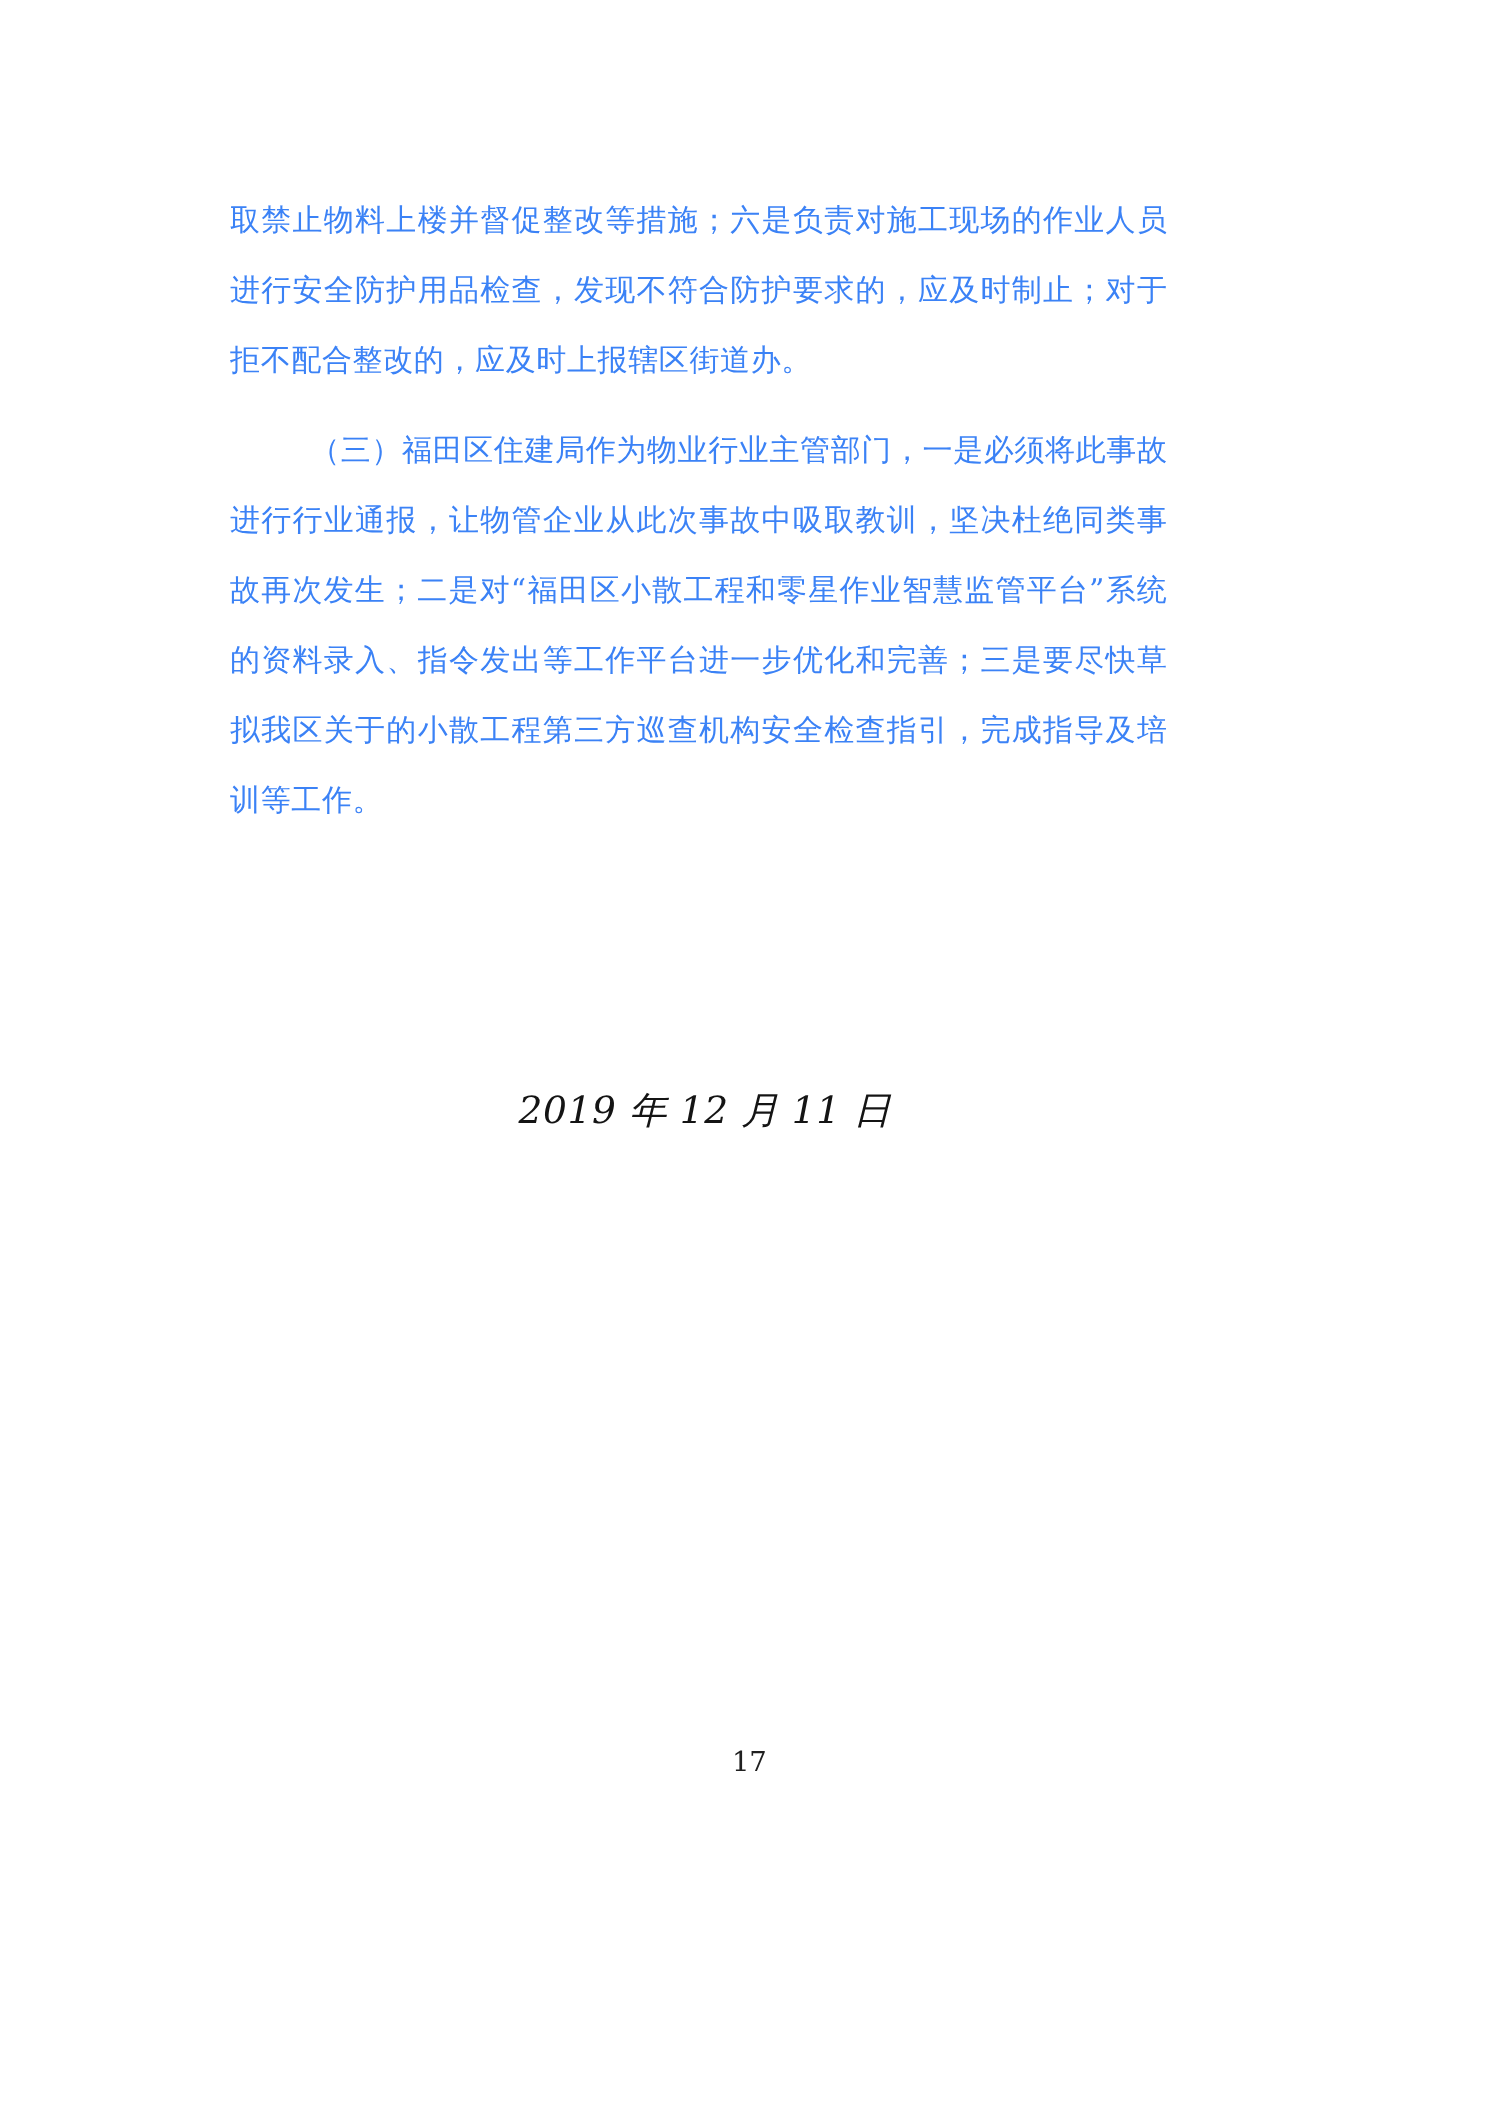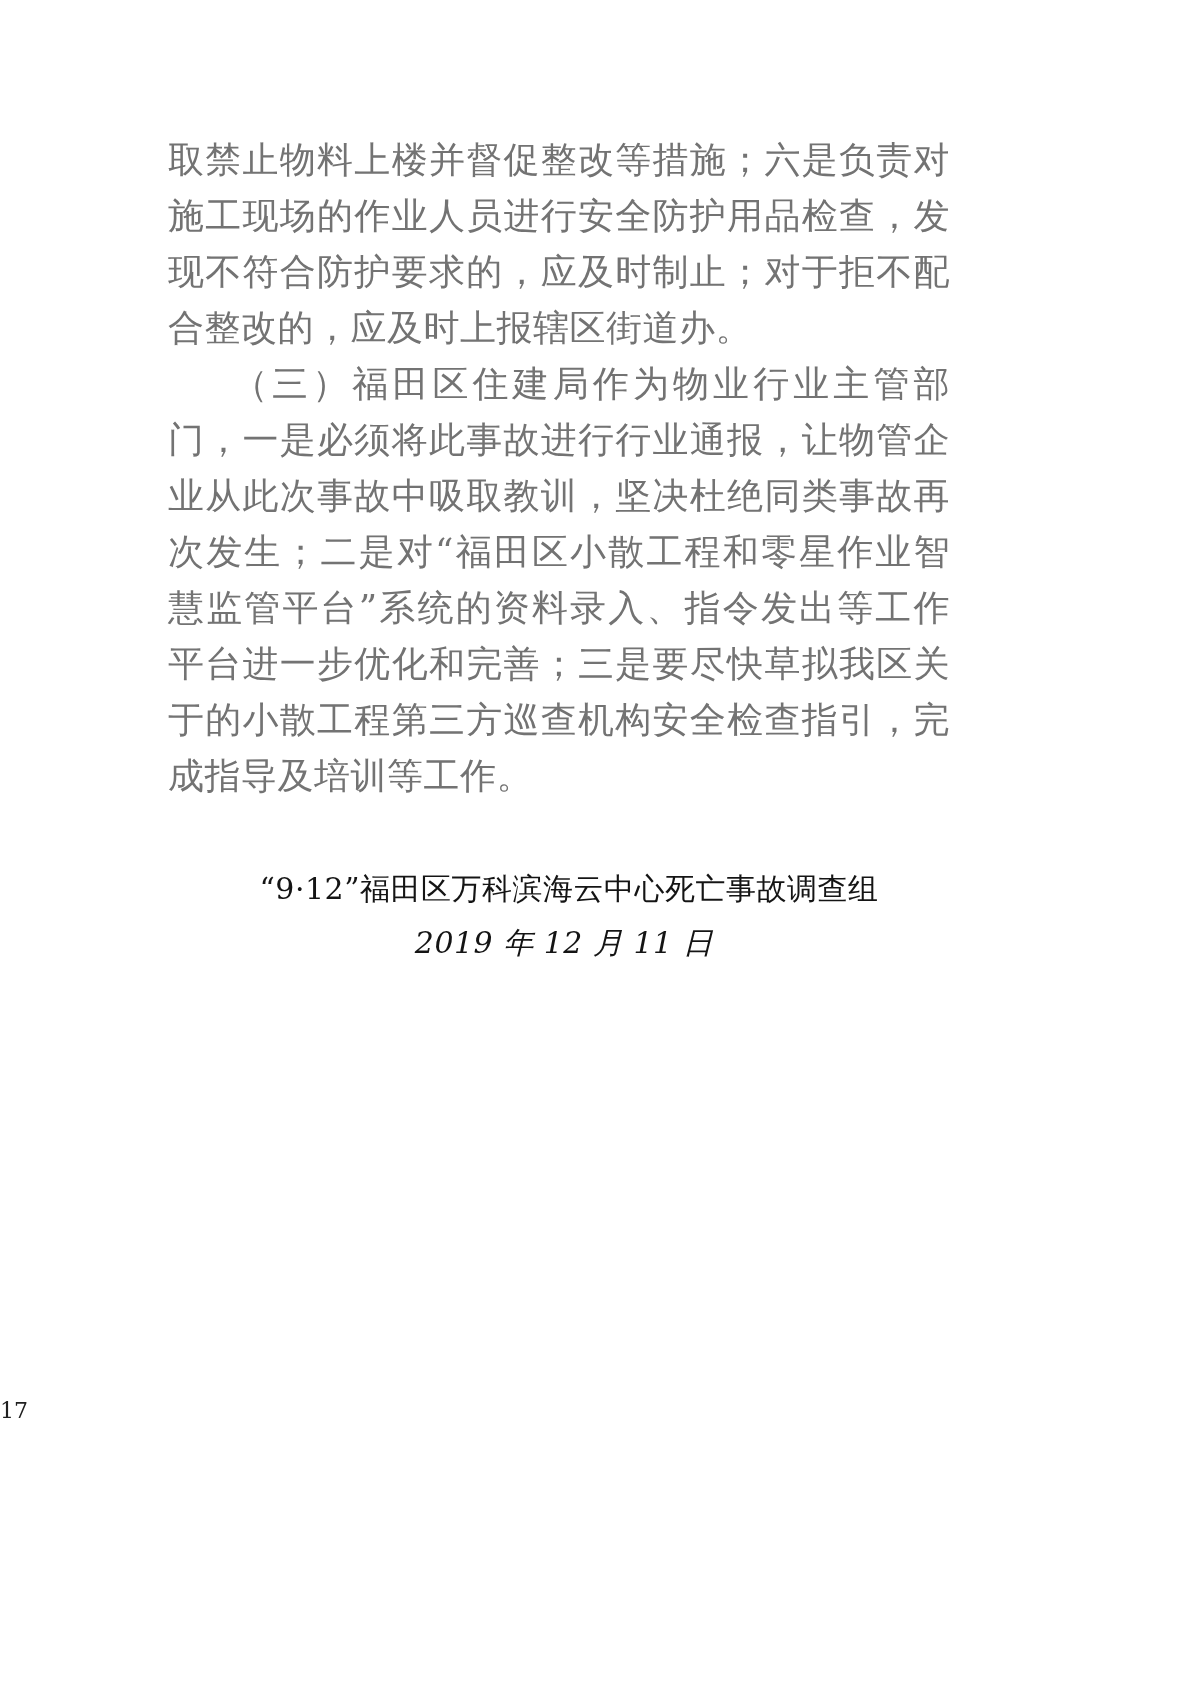--- a/index.html
+++ b/index.html
@@ -23,27 +23,27 @@
     background: #ffffff;
     overflow: hidden;
   }
   .content {
     position: absolute;
     left: 168px;
     top: 132px;
     width: 782px;
   }
   .para {
-    font-size: 36px;
+    font-size: 24px;
     line-height: 56px;
     letter-spacing: 0.5px;
     text-align: justify;
     text-justify: inter-ideograph;
-    margin: 0;
-    color: #737373;
+    margin: 16px;
+    color: #3b82f6;
     font-family: "DejaVu Serif", "Liberation Serif", serif;
   }
   .indent {
     text-indent: 64px;
   }
   .signature-block {
     position: absolute;
     left: 168px;
     top: 862px;
     width: 782px;
@@ -60,36 +60,35 @@
   }
   .sig-date {
     padding-left: 10px;
     font-style: italic;
   }
   .page-number {
     position: absolute;
     left: 0;
     top: 1398px;
     width: 1199px;
-    text-align: left;
+    text-align: center;
     font-size: 22px;
     color: #202020;
     font-family: "DejaVu Serif", "Liberation Serif", serif;
   }
 </style>
 </head>
 <body>
 
 <div class="page">
 
   <div class="content">
     <p class="para">取禁止物料上楼并督促整改等措施；六是负责对施工现场的作业人员进行安全防护用品检查，发现不符合防护要求的，应及时制止；对于拒不配合整改的，应及时上报辖区街道办。</p>
     <p class="para indent">（三）福田区住建局作为物业行业主管部门，一是必须将此事故进行行业通报，让物管企业从此次事故中吸取教训，坚决杜绝同类事故再次发生；二是对“福田区小散工程和零星作业智慧监管平台”系统的资料录入、指令发出等工作平台进一步优化和完善；三是要尽快草拟我区关于的小散工程第三方巡查机构安全检查指引，完成指导及培训等工作。</p>
   </div>
 
   <div class="signature-block">
-    <div class="sig-line sig-org">“9·12”福田区万科滨海云中心死亡事故调查组</div>
     <div class="sig-line sig-date">2019 年 12 月 11 日</div>
   </div>
 
   <div class="page-number">17</div>
 
 </div>
 
 </body></html>

